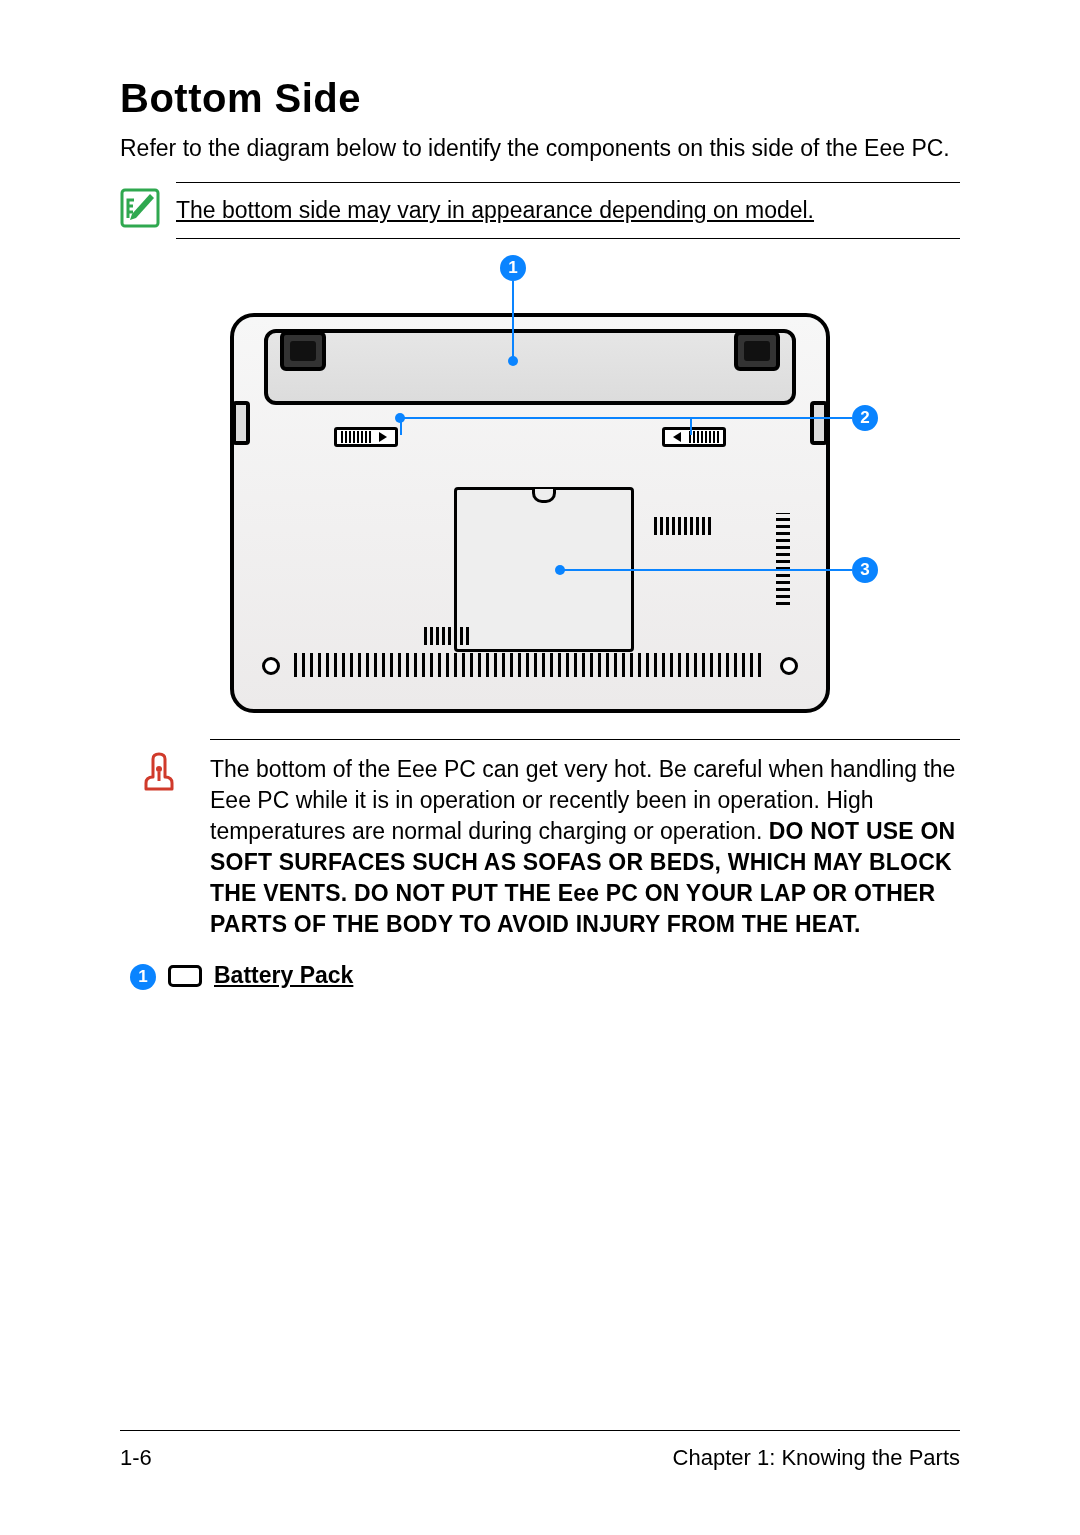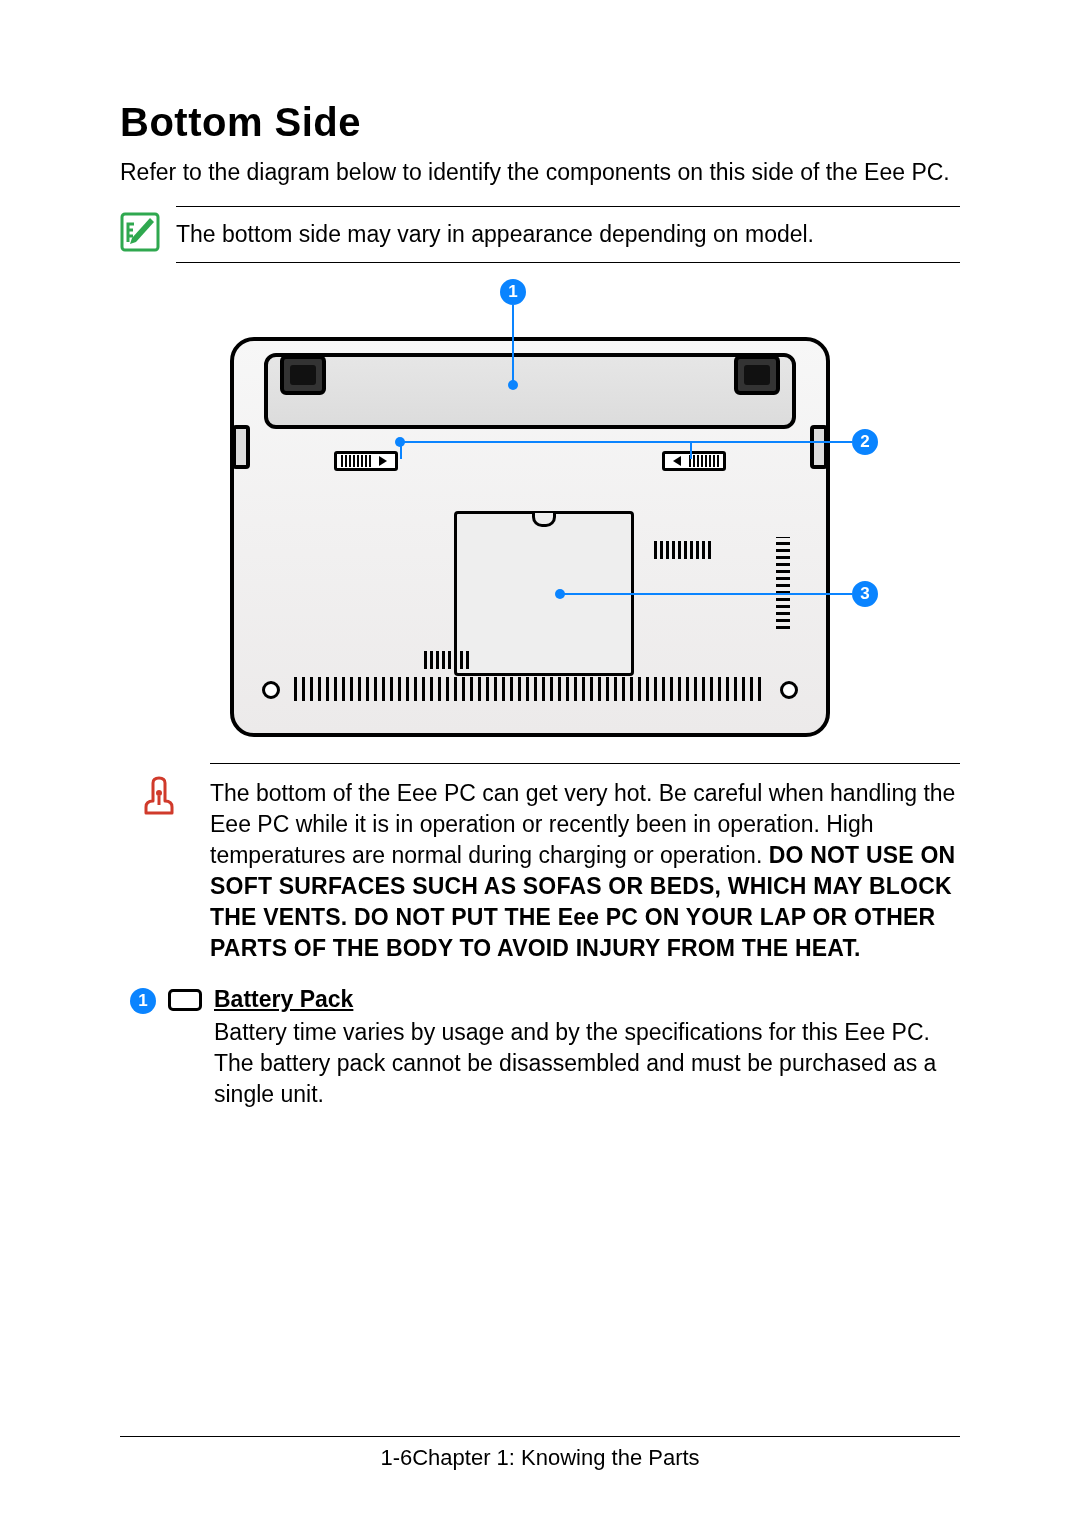--- a/index.html
+++ b/index.html
@@ -5,39 +5,40 @@
   * { margin: 0; padding: 0; box-sizing: border-box; }
   body {
     width: 1080px;
     height: 1535px;
     background: #fff;
     font-family: "Segoe UI", "Myriad Pro", Arial, sans-serif;
     color: #000;
     position: relative;
   }
   .page {
-    padding: 100px 120px 60px 120px;
+    padding: 76px 120px 60px 120px;
   }
   h1 {
     font-size: 40px;
     font-weight: 800;
     margin-bottom: 12px;
     letter-spacing: 0.5px;
   }
   .intro {
     font-size: 23px;
     line-height: 1.35;
     margin-bottom: 18px;
   }
   
   .note-row {
     display: flex;
     align-items: flex-start;
     gap: 16px;
     margin-bottom: 18px;
+    text-decoration: underline;
   }
   .note-icon {
     flex: 0 0 40px;
     height: 40px;
     display: flex;
     align-items: center;
     justify-content: center;
     margin-top: 6px;
   }
   .note-body {
@@ -228,22 +229,22 @@
   .item-content { flex:1; }
   .item-title {
     font-size: 23px; font-weight: 800; margin-bottom: 4px; text-decoration: underline;
   }
   .item-text { font-size: 23px; line-height: 1.35; }
   
   .footer {
     position:absolute;
     left: 120px; right: 120px; bottom: 64px;
     border-top: 1px solid #000;
-    padding-top: 8px;
-    display:flex; justify-content: center;
+    padding-top: 14px;
+    display:flex; justify-content: space-between;
     font-size: 22px;
   }
 </style>
 </head>
 <body>
 
 <div class="page">
   <h1>Bottom Side</h1>
   <p class="intro">Refer to the diagram below to identify the components on this side of the Eee PC.</p>
 
@@ -320,21 +321,20 @@
     <div class="warning-body">
       <span>The bottom of the Eee PC can get very hot. Be careful when handling the Eee PC while it is in operation or recently been in operation. High temperatures are normal during charging or operation. </span><span class="bold">DO NOT USE ON SOFT SURFACES SUCH AS SOFAS OR BEDS, WHICH MAY BLOCK THE VENTS. DO NOT PUT THE Eee PC ON YOUR LAP OR OTHER PARTS OF THE BODY TO AVOID INJURY FROM THE HEAT.</span>
     </div>
   </div>
 
   <div class="item-row">
     <div class="item-badge">1</div>
     <div class="item-icon"></div>
     <div class="item-content">
       <div class="item-title">Battery Pack</div>
-      <div class="item-text">Battery time varies by usage and by the specifications for this Eee PC. The battery pack cannot be disassembled and must be purchased as a single unit.</div>
     </div>
   </div>
 </div>
 
 <div class="footer">
   <span>1-6</span>
   <span>Chapter 1: Knowing the Parts</span>
 </div>
 
 </body></html>

